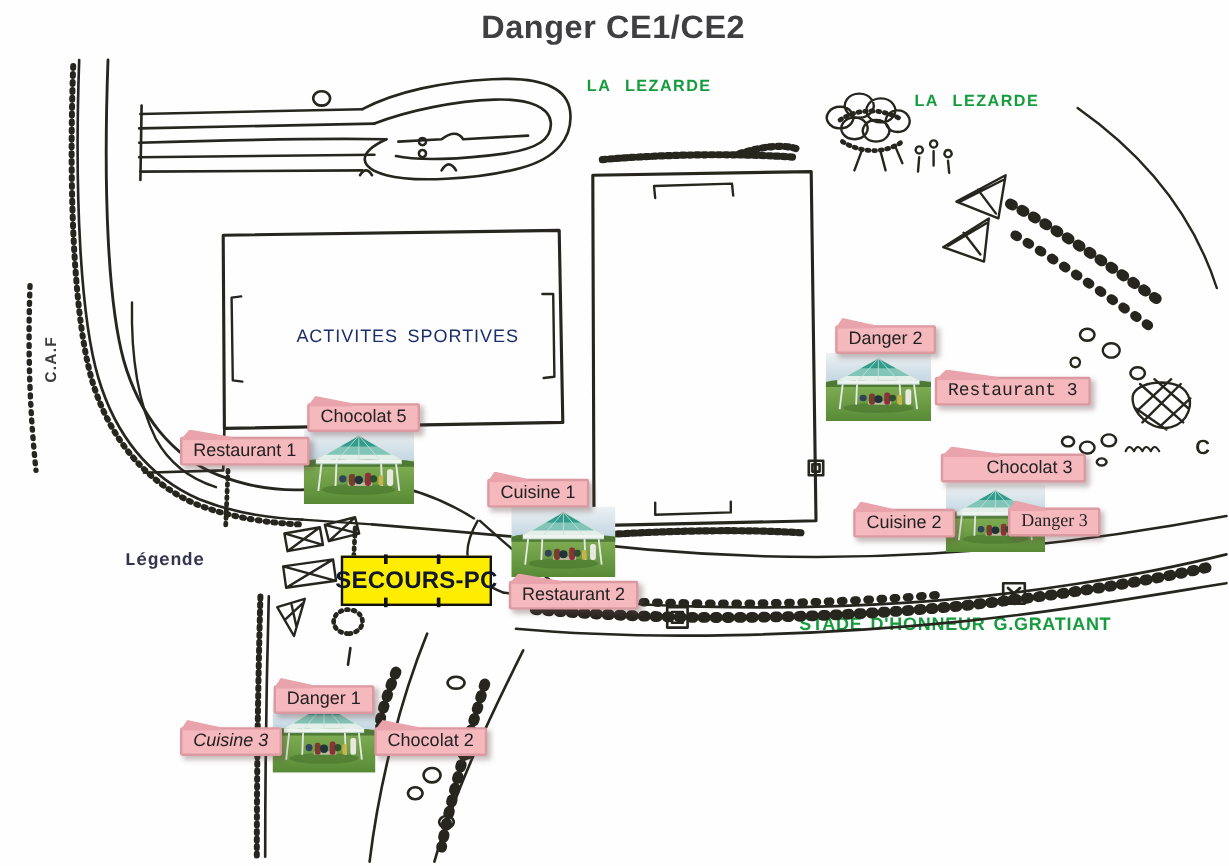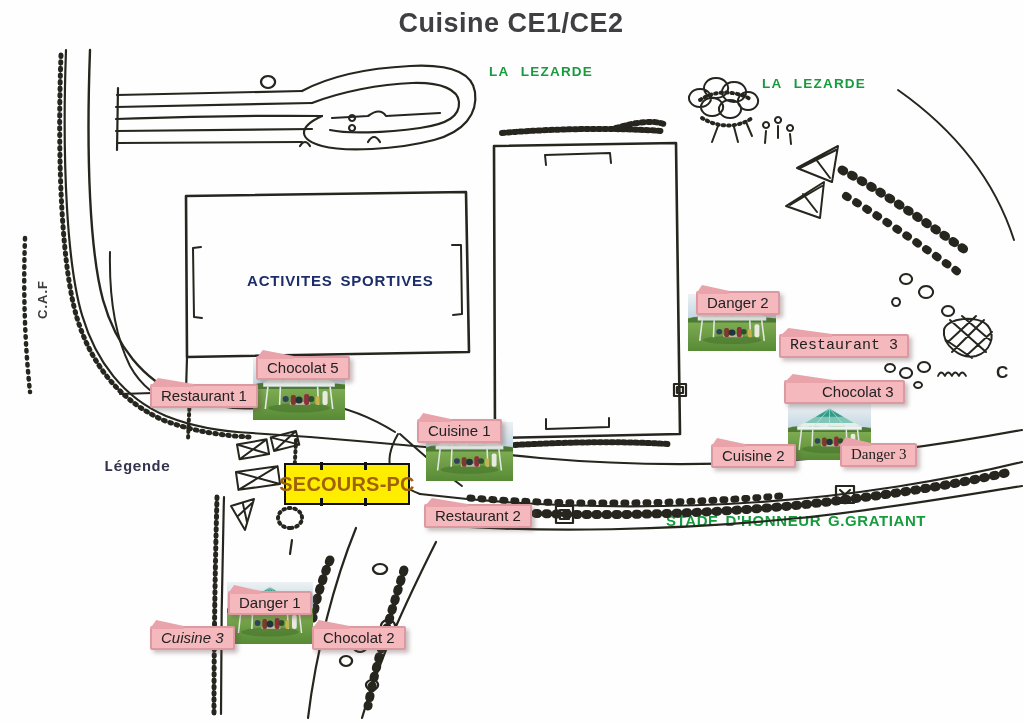--- a/index.html
+++ b/index.html
@@ -13,49 +13,48 @@
     left:511px;top:8px;transform:translateX(-50%);
     font-size:27px;font-weight:bold;color:#3f3f41;letter-spacing:.5px;white-space:nowrap;
   }
   .green-label{
     color:#169c3e;font-weight:bold;font-size:13.5px;letter-spacing:1.2px;word-spacing:7px;white-space:nowrap;
   }
   .lezarde1{left:489px;top:64px;}
   .lezarde2{left:762px;top:76px;}
   .stade{left:666px;top:512px;font-size:15px;letter-spacing:.6px;word-spacing:2px;}
   .activites{
-    left:247px;top:272px;color:#1c2d6b;font-weight:bold;font-size:15px;letter-spacing:.8px;word-spacing:3px;white-space:nowrap;
+    left:247px;top:272px;color:#1c2d6b;font-weight:normal;font-size:15px;letter-spacing:.8px;word-spacing:3px;white-space:nowrap;
   }
   .caf{
     left:23px;top:292px;transform:rotate(-90deg);color:#3c3c3c;font-weight:bold;font-size:13px;letter-spacing:1px;white-space:nowrap;
   }
   .legende{left:104px;top:459px;color:#33344d;font-weight:bold;font-size:15px;letter-spacing:.5px;font-family:Liberation Mono, monospace;}
   
   .secours{
     left:284px;top:463px;width:122px;height:38px;background:#ffed00;border:2.5px solid #111;
     display:flex;align-items:center;justify-content:center;
-    color:#a16207;font-weight:bold;font-size:20px;letter-spacing:.2px;white-space:nowrap;z-index:6;text-align:right;
+    color:#0f172a;font-weight:bold;font-size:20px;letter-spacing:.2px;white-space:nowrap;z-index:6;text-align:right;
   }
   .secours .tick{position:absolute;width:3px;height:8px;background:#111;}
   .tick.t1{left:34px;top:-3px;} .tick.t2{left:78px;top:-3px;}
   .tick.b1{left:34px;bottom:-3px;} .tick.b2{left:78px;bottom:-3px;}
   
   .callout{
     position:absolute;background:#f5b8bd;border:2px solid #db9aa1;border-radius:2px;
     padding:1px 9px 2px;font-size:15px;color:#222;white-space:nowrap;z-index:8;
     box-shadow:3px 3px 4px rgba(100,70,70,.35);
-    margin-top:20px;
   }
   .callout::before{
     content:"";position:absolute;top:-8px;left:-2px;width:42%;min-width:26px;height:9px;
     background:#e9a3aa;clip-path:polygon(0 100%,18% 0,100% 68%,100% 100%);
   }
-  .st0{left:256px;top:336px;} .st1{left:150px;top:364px;} .st2{left:417px;top:399px;}
+  .st0{left:256px;top:336px;} .st1{left:150px;top:364px;} .st2{left:406px;top:399px;}
   .st3{left:424px;top:484px;} .st4{left:696px;top:271px;} .st5{left:779px;top:314px;font-family:Liberation Mono, monospace;}
-  .st6{left:784px;top:360px;padding-left:36px;} .st7{left:711px;top:424px;} .st8{left:840px;top:423px;font-family:Liberation Serif, serif;}
+  .st6{left:784px;top:378px;padding-left:36px;} .st7{left:711px;top:424px;} .st8{left:840px;top:423px;font-family:Liberation Serif, serif;}
   .st9{left:228px;top:571px;} .st10{left:150px;top:606px;font-style:italic;} .st11{left:312px;top:606px;}
   
   .tent{position:absolute;z-index:5;}
   .tentA{left:253px;top:358px;width:92px;height:62px;}
   .tentB{left:426px;top:422px;width:87px;height:59px;}
   .tentC{left:688px;top:294px;width:88px;height:57px;}
   .tentD{left:788px;top:404px;width:83px;height:56px;}
   .tentE{left:227px;top:582px;width:86px;height:62px;}
   
   .sketch{position:absolute;left:0;top:0;z-index:1;}
@@ -209,21 +208,21 @@
   <svg class="tent tentC" viewBox="0 0 90 62" preserveAspectRatio="none">
       <use href="#tentsym"></use>
     </svg>
   <svg class="tent tentD" viewBox="0 0 90 62" preserveAspectRatio="none">
       <use href="#tentsym"></use>
     </svg>
   <svg class="tent tentE" viewBox="0 0 90 62" preserveAspectRatio="none">
       <use href="#tentsym"></use>
     </svg>
 
-  <div class="abs title">Cuisine CE1/CE2</div>
+  <div class="abs title">Danger CE1/CE2</div>
   <div class="abs green-label lezarde1">LA LEZARDE</div>
   <div class="abs green-label lezarde2">LA LEZARDE</div>
   <div class="abs activites">ACTIVITES SPORTIVES</div>
   <div class="abs caf">C.A.F</div>
   <div class="abs legende">Légende</div>
   <div class="abs green-label stade">STADE D'HONNEUR G.GRATIANT</div>
 
   <div class="abs secours">
     <span class="tick t1"></span>
     <span class="tick t2"></span>

